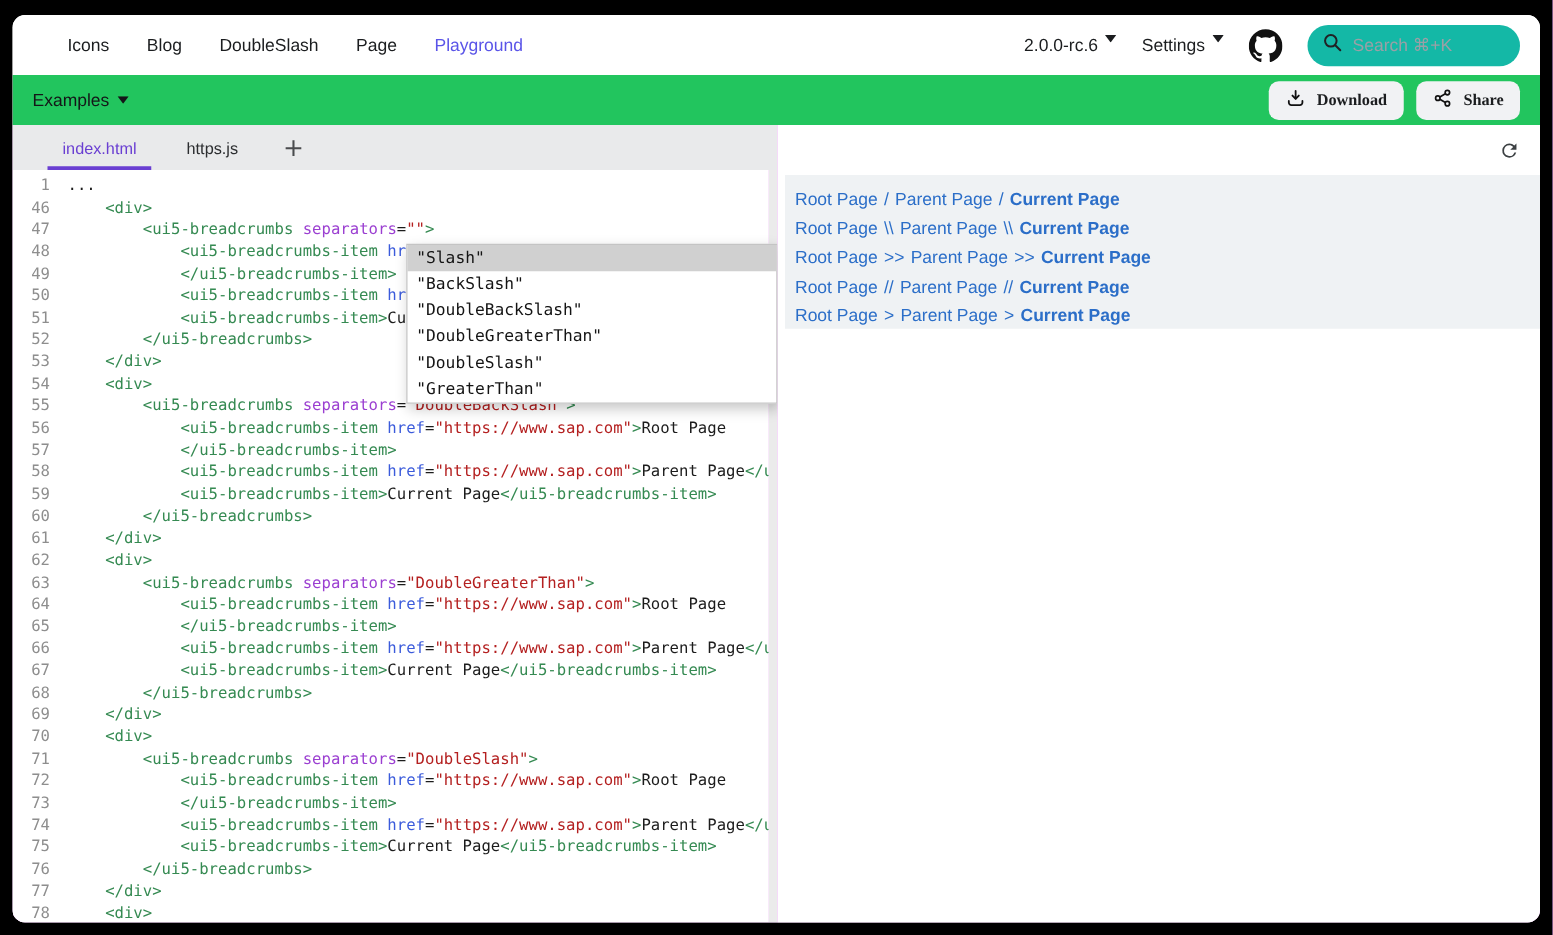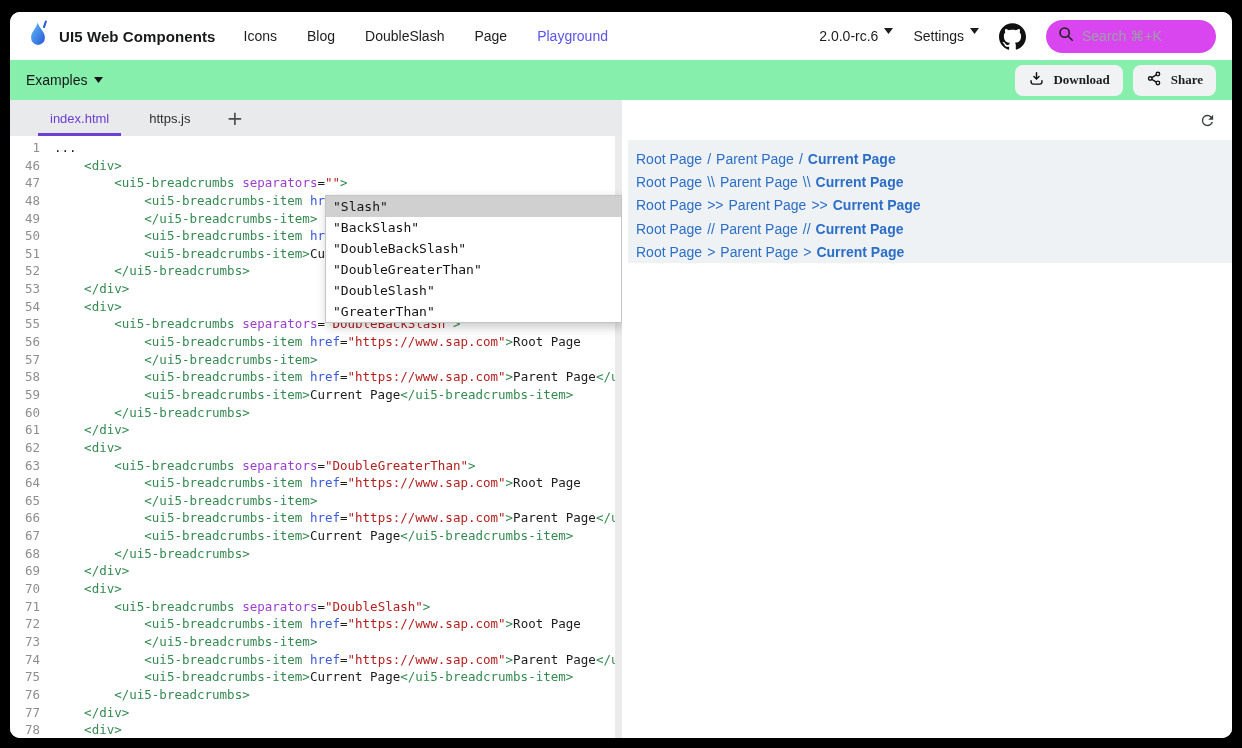--- a/index.html
+++ b/index.html
@@ -21,26 +21,26 @@
   .brand-group{display:flex;align-items:center;gap:9px;}
   .brand{font-size:15px;font-weight:700;color:#17191b;letter-spacing:.1px;}
   .nav{display:flex;align-items:center;gap:30px;margin-left:28px;}
   .nav-link{font-size:14px;color:#1b1d1f;text-decoration:none;cursor:pointer;}
   .nav-link.active{color:var(--nav-active);}
   .top-right{margin-left:auto;display:flex;align-items:center;gap:20px;}
   .menu-trigger{display:flex;align-items:flex-start;gap:6px;font-size:14px;font-weight:400;color:#1b1d1f;cursor:pointer;}
   .caret{display:inline-flex;}
   .caret svg{display:block;}
   .gh{display:flex;align-items:center;cursor:pointer;}
-  .search{width:170px;height:33px;background:#d946ef;border-radius:17px;display:flex;align-items:center;gap:8px;padding:0 12px;cursor:text;}
+  .search{width:170px;height:33px;background:#14b8a6;border-radius:17px;display:flex;align-items:center;gap:8px;padding:0 12px;cursor:text;}
   .search input{border:none;background:transparent;outline:none;font-size:14px;width:110px;font-family:"Liberation Sans",sans-serif;color:#333;}
   .search input::placeholder{color:#9aa0a6;}
 
   
-  .toolbar{height:40px;display:flex;align-items:center;padding:0 16px;background:#86efac;}
+  .toolbar{height:40px;display:flex;align-items:center;padding:0 16px;background:#22c55e;}
   .examples{display:flex;align-items:center;gap:7px;font-size:14px;font-weight:500;color:#141618;cursor:pointer;}
   .toolbar-right{margin-left:auto;display:flex;align-items:center;gap:10px;}
   .tb-btn{display:flex;align-items:center;gap:8px;background:#f1f2f4;border:none;border-radius:8px;height:31px;padding:0 13px;font-size:13px;font-weight:600;color:#1b1d1f;font-family:Liberation Serif, serif;cursor:pointer;}
 
   
   .main{height:638px;display:flex;position:relative;background:#f0abfc;}
   .editor{width:612px;position:relative;overflow:hidden;flex:none;}
   .tabbar{height:36px;background:#e9eaeb;display:flex;align-items:stretch;padding-left:28px;}
   .tab{display:flex;align-items:center;padding:0 12px;margin-right:16px;font-size:13px;color:#2c2e30;position:relative;cursor:pointer;}
   .tab.active{color:var(--tab-accent);}
@@ -70,35 +70,20 @@
   .bc-row a{color:var(--bc-link);text-decoration:none;cursor:pointer;}
   .bc-sep{color:var(--bc-link);margin:0 5px;}
   .bc-current{color:var(--bc-link);font-weight:700;}
 </style>
 </head>
 <body>
 
 <div class="window">
 
   <header class="topbar">
-    <div class="brand-group">
-      <span>
-        <svg width="24" height="28" viewBox="0 0 26 30">
-          <defs>
-            <linearGradient id="lg" x1="0" y1="0" x2="1" y2="1">
-              <stop offset="0" stop-color="#66bdf5"></stop>
-                <stop offset="1" stop-color="#2657d9"></stop>
-            </linearGradient>
-          </defs>
-          <path d="M12.5 2.5 C11.5 9 5.5 12 5.5 19 a7.5 7.8 0 0 0 15 0 c0-7-6-10-8-16.5 Z" fill="url(#lg)"></path>
-          <path d="M21.5 1.5 l-2 6" stroke="#2657d9" stroke-width="2.2" stroke-linecap="round" fill="none"></path>
-        </svg>
-      </span>
-      <span class="brand">UI5 Web Components</span>
-    </div>
 
     <nav class="nav" id="nav">
         <a class="nav-link">Icons</a>
         <a class="nav-link">Blog</a>
         <a class="nav-link">DoubleSlash</a>
         <a class="nav-link">Page</a>
         <a class="nav-link active">Playground</a>
       </nav>
 
     <div class="top-right">

